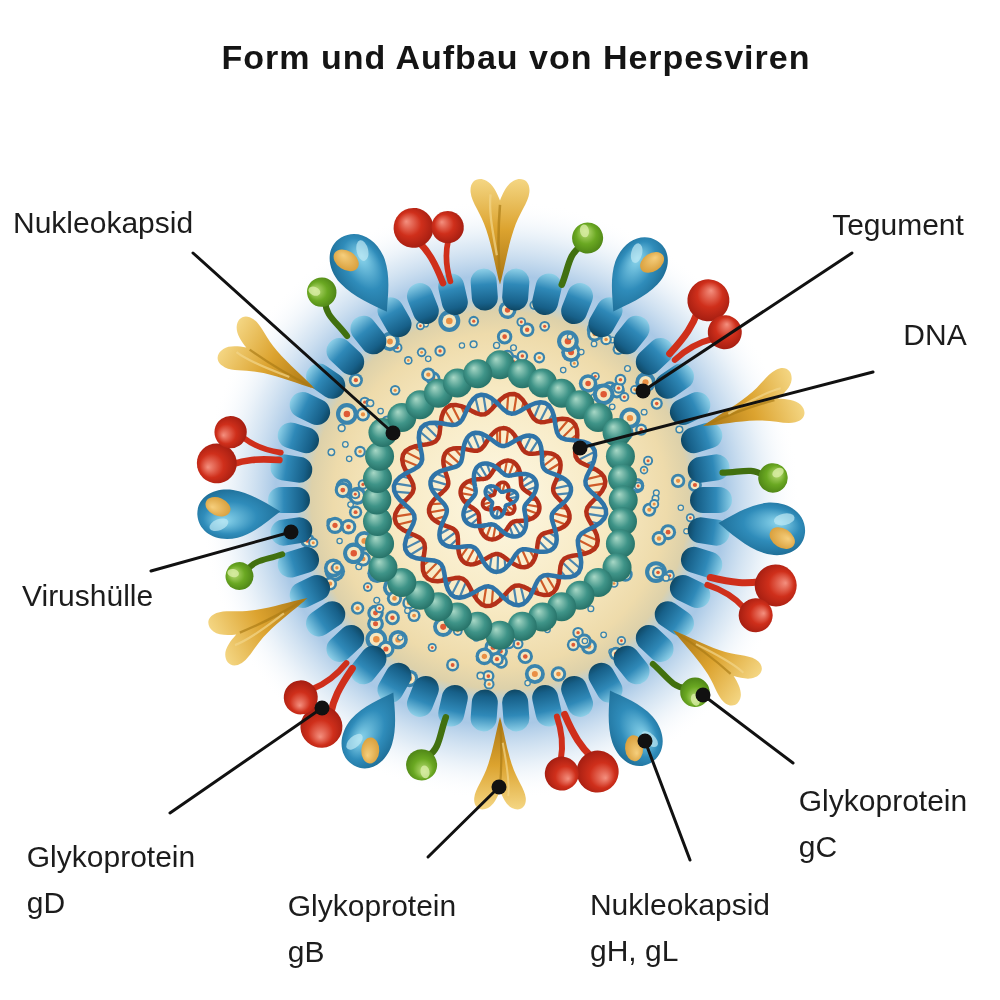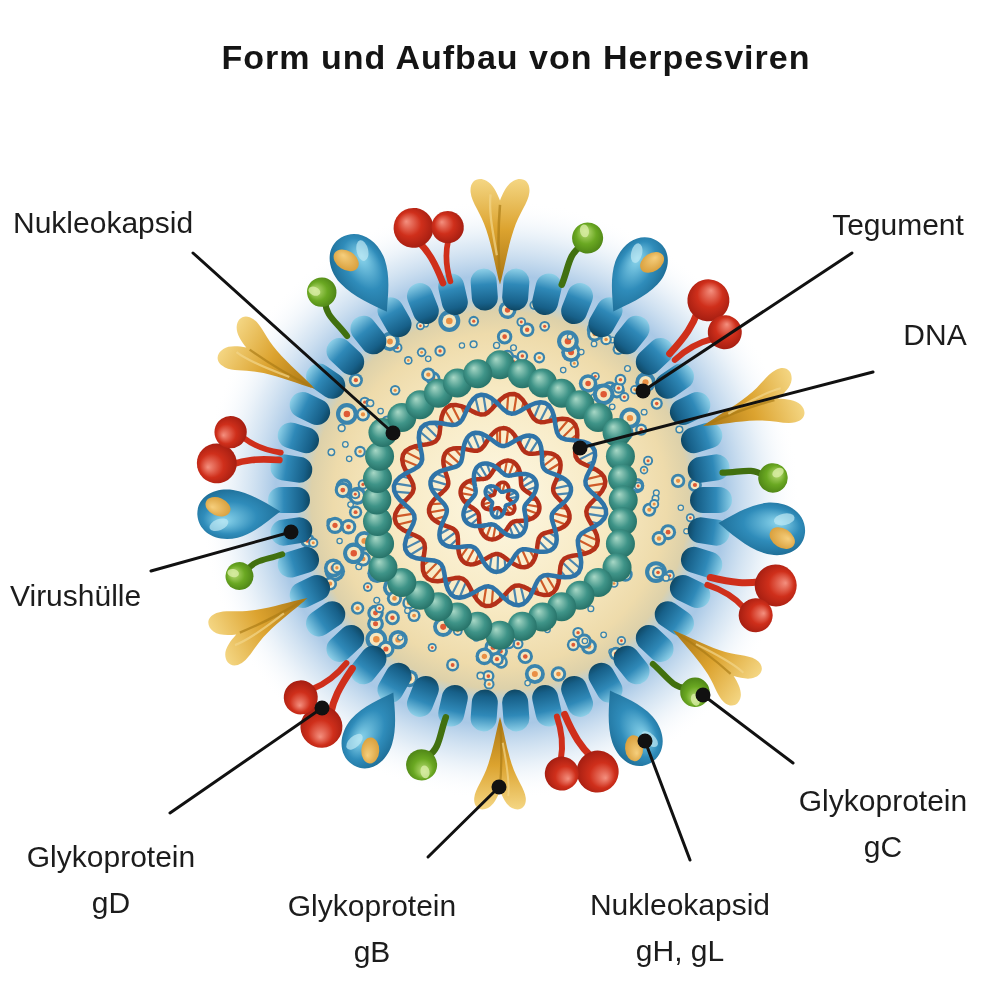--- a/index.html
+++ b/index.html
@@ -2,21 +2,21 @@
 <html><head>
 <meta charset="utf-8">
 <style>
   html,body{margin:0;padding:0;background:#ffffff;}
   #stage{position:relative;width:1000px;height:1000px;background:#ffffff;overflow:hidden;
          font-family:"Liberation Sans","DejaVu Sans",sans-serif;}
   #virus-svg{position:absolute;left:0;top:0;}
   .title{position:absolute;left:0;top:38px;width:1000px;text-align:center;
          font-size:34px;font-weight:800;letter-spacing:1px;color:#141414;padding-left:16px;}
   .label{position:absolute;font-size:30px;color:#1c1c1c;white-space:nowrap;
-         line-height:46px;text-align:center;}
+         line-height:46px;}
   .label .ln{display:block;}
 </style>
 </head>
 <body>
 
 <div id="stage">
   <div class="title" style="color: rgb(20, 20, 20);">Form und Aufbau von Herpesviren</div>
 
   <svg id="virus-svg" width="1000" height="1000" viewBox="0 0 1000 1000">
       <defs>
@@ -1042,21 +1042,21 @@
   </div>
 
   <div class="label" style="left: 898px; top: 225px; transform: translate(-50%, -50%); color: rgb(28, 28, 28);">
     <span class="ln">Tegument</span>
   </div>
 
   <div class="label" style="left: 935px; top: 335px; transform: translate(-50%, -50%); color: rgb(28, 28, 28);">
     <span class="ln">DNA</span>
   </div>
 
-  <div class="label" style="left: 10px; top: 596px; transform: translateY(-50%); text-align: center; color: rgb(28, 28, 28);">
+  <div class="label" style="left: 22px; top: 596px; transform: translateY(-50%); text-align: center; color: rgb(28, 28, 28);">
     <span class="ln">Virushülle</span>
   </div>
 
   <div class="label" style="left: 111px; top: 880px; transform: translate(-50%, -50%); color: rgb(28, 28, 28);">
     <span class="ln">Glykoprotein</span>
     <span class="ln">gD</span>
   </div>
 
   <div class="label" style="left: 372px; top: 929px; transform: translate(-50%, -50%); color: rgb(28, 28, 28);">
     <span class="ln">Glykoprotein</span>

